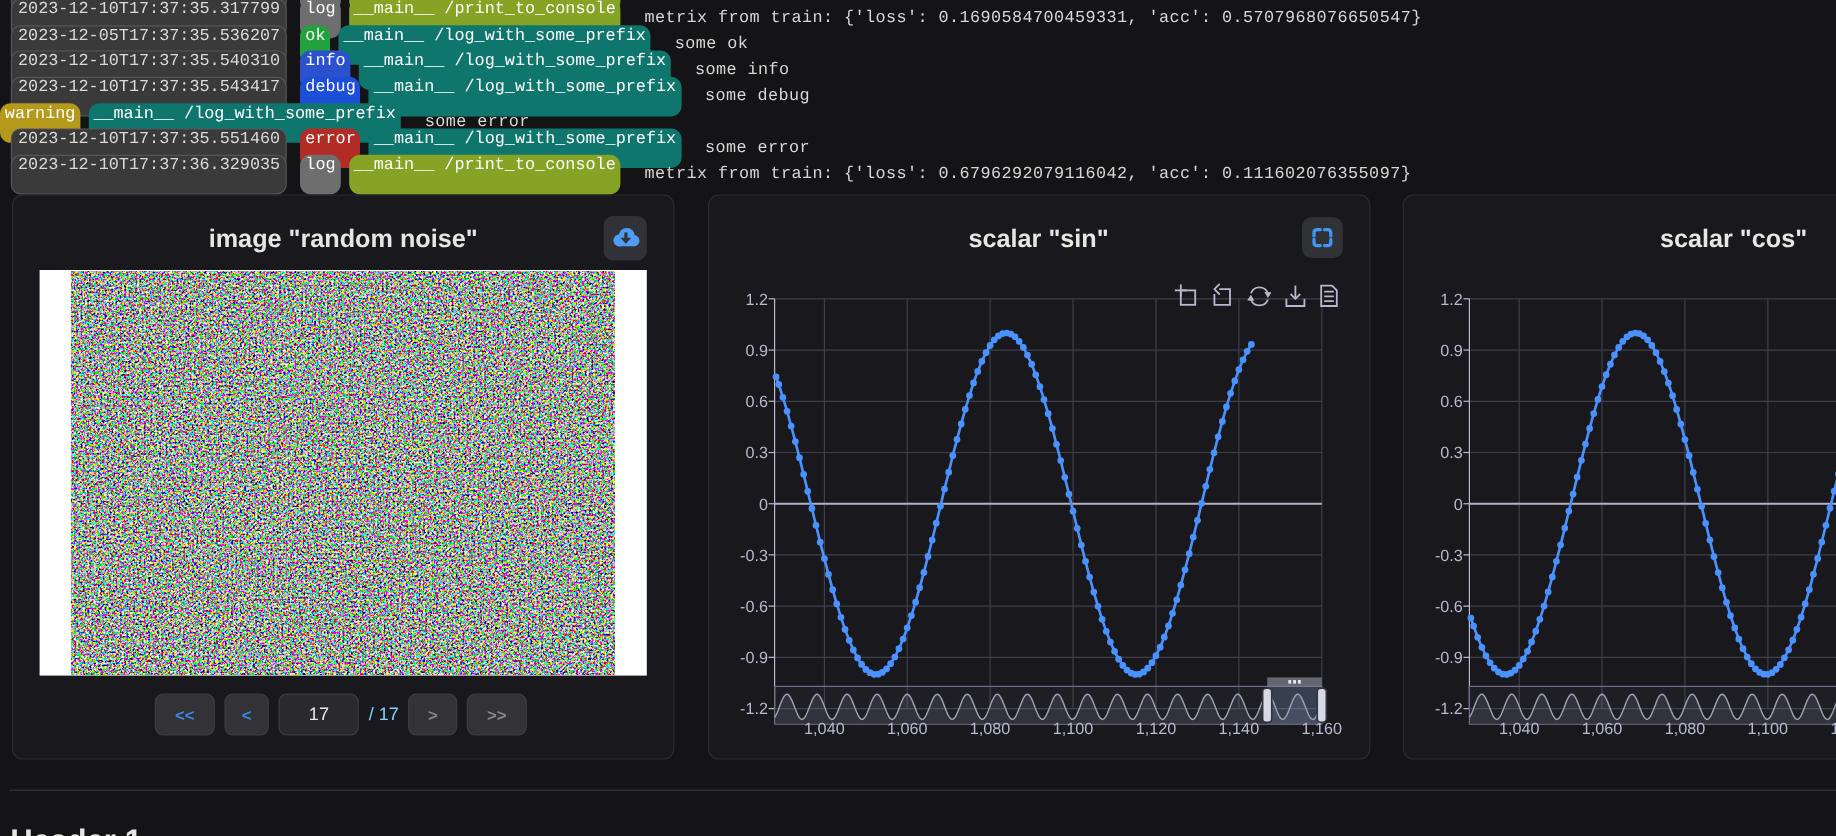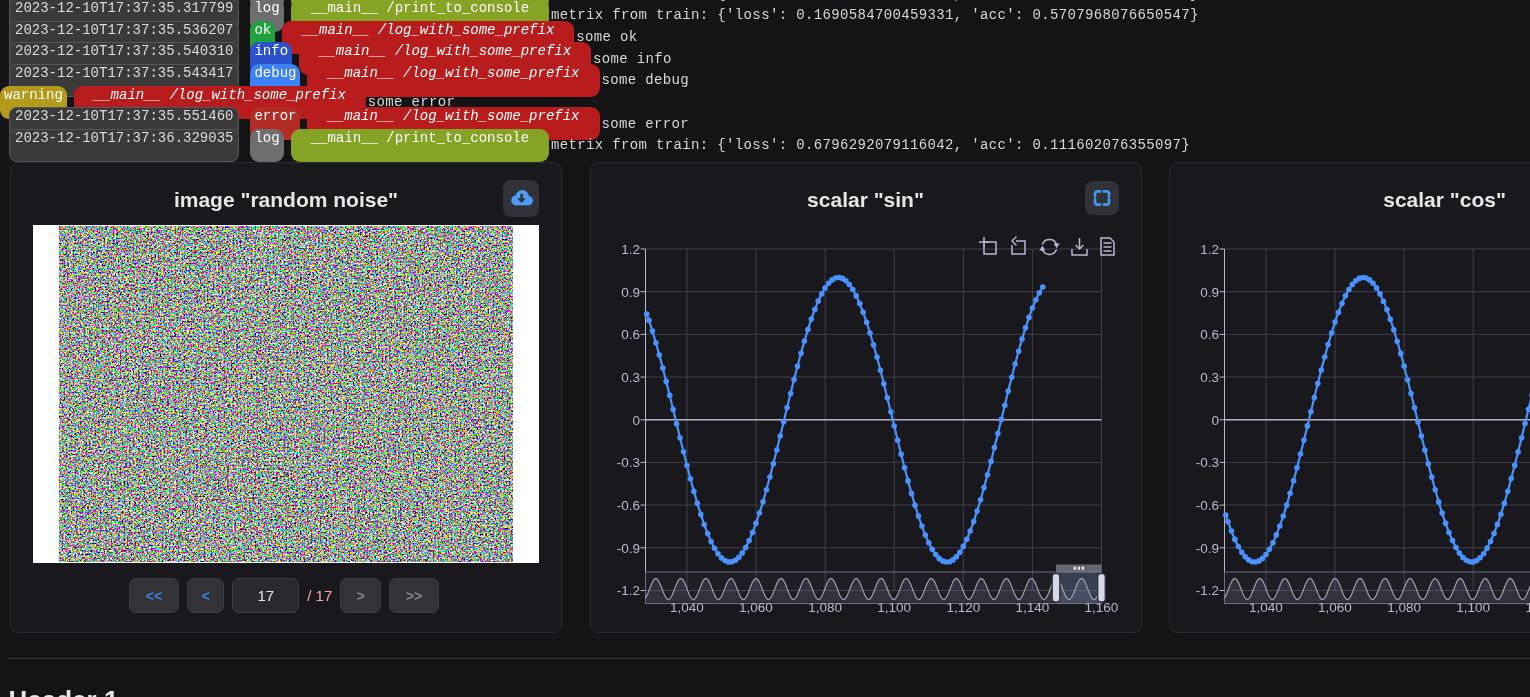--- a/index.html
+++ b/index.html
@@ -4,73 +4,73 @@
 <style>
 * { margin:0; padding:0; box-sizing:border-box; }
 html,body { width:1530px; height:697px; overflow:hidden; background:#141417; }
 body { font-family:"Liberation Sans", sans-serif; position:relative; }
 .logs { position:absolute; left:0; top:-17.2px; }
 .lrow { height:21.7px; display:flex; align-items:center; white-space:nowrap;
   font-family:"Liberation Mono", monospace; font-size:14px; color:#d9d7d4; }
 .pill { display:inline-block; height:33px; line-height:17.2px; border-radius:8px; }
 .ts { background:#3a3a3a; border:1px solid #565656; color:#dcdad7; padding:0 5px; margin-left:9px; margin-right:11px; }
 .tag { color:#fff; padding:0 4px; line-height:18.6px; margin-right:7px; border-radius:9px; }
-.pre { color:#fff; padding:0 20px; line-height:18.6px; margin-right:2px; border-radius:9px; }
+.pre { color:#fff; padding:0 4px; line-height:18.6px; margin-right:20px; border-radius:9px; }
 .olive { background:#85a325; }
-.teal { background:#b91c1c;font-style:italic; }
+.teal { background:#0f766e; }
 .msg { letter-spacing:0.35px; }
 .card { position:absolute; top:161.5px; width:552px; height:471px; background:#19191d;
   border:1px solid #2b2b30; border-radius:9px; }
 .ctitle { position:absolute; top:25.5px; left:0; width:100%; text-align:center;
   font-size:21px; font-weight:bold; color:#e8e6e3; }
 .cbtn { position:absolute; background:#313237; border-radius:8px; }
 .whitebox { position:absolute; left:22px; top:62.5px; width:506px; height:338px; background:#fff; }
 .pag { position:absolute; left:0; top:415.5px; width:100%; height:35px; display:flex;
   justify-content:center; align-items:center; gap:8px; transform:translateX(-2px); }
 .pbtn { height:35px; background:#323237; border:1px solid #3c3c42; border-radius:7px; color:#3d85e0;
   font-size:14px; font-weight:bold; display:flex; align-items:center; justify-content:center;
   font-family:"Liberation Sans",sans-serif; }
 .pbtn.dis { color:#85858d; }
 .pinput { width:67px; height:35px; background:#2a2a2e; border:1px solid #3c3c42; border-radius:7px;
   color:#e8e6e3; font-size:15px; text-align:center; padding-right:0; }
-.ptext { color:#fca5a5; font-size:15px; }
+.ptext { color:#7dd3fc; font-size:15px; }
 svg text { font-family:"Liberation Sans", sans-serif; }
 .hr { position:absolute; left:8px; right:0; top:657.5px; border-top:1px solid #35353a; }
 .head { position:absolute; left:8.5px; top:687px; font-size:26px; font-weight:bold; color:#e8e6e3; line-height:1; }
 </style>
 </head>
 <body>
 <div class="logs">
 <div class="lrow">
       <span class="pill ts">2023-12-10T17:37:35.313729</span>
       <span class="pill tag" style="background:#6e6e6e">log</span>
       <span class="pill pre olive">__main__&nbsp;/print_to_console</span>
       <span class="msg">metrix from train: {'loss': 0.9690584700459331, 'acc': 0.2707968076650547}</span>
     </div>
 <div class="lrow">
       <span class="pill ts">2023-12-10T17:37:35.317799</span>
       <span class="pill tag" style="background:#6e6e6e">log</span>
       <span class="pill pre olive">__main__&nbsp;/print_to_console</span>
       <span class="msg">metrix from train: {'loss': 0.1690584700459331, 'acc': 0.5707968076650547}</span>
     </div>
 <div class="lrow">
-      <span class="pill ts">2023-12-10T17:37:35.536207</span>
+      <span class="pill ts">2023-12-05T17:37:35.536207</span>
       <span class="pill tag" style="background:#21a23c">ok</span>
       <span class="pill pre teal">__main__&nbsp;/log_with_some_prefix</span>
       <span class="msg">some ok</span>
     </div>
 <div class="lrow">
       <span class="pill ts">2023-12-10T17:37:35.540310</span>
       <span class="pill tag" style="background:#2b52cc">info</span>
       <span class="pill pre teal">__main__&nbsp;/log_with_some_prefix</span>
       <span class="msg">some info</span>
     </div>
 <div class="lrow">
       <span class="pill ts">2023-12-10T17:37:35.543417</span>
-      <span class="pill tag" style="background:#3b82f6">debug</span>
+      <span class="pill tag" style="background:#1d4ed8">debug</span>
       <span class="pill pre teal">__main__&nbsp;/log_with_some_prefix</span>
       <span class="msg">some debug</span>
     </div>
 <div class="lrow">
       <span class="pill tag" style="background:#b4991b">warning</span>
       <span class="pill pre teal">__main__&nbsp;/log_with_some_prefix</span>
       <span class="msg">some error</span>
     </div>
 <div class="lrow">
       <span class="pill ts">2023-12-10T17:37:35.551460</span>

